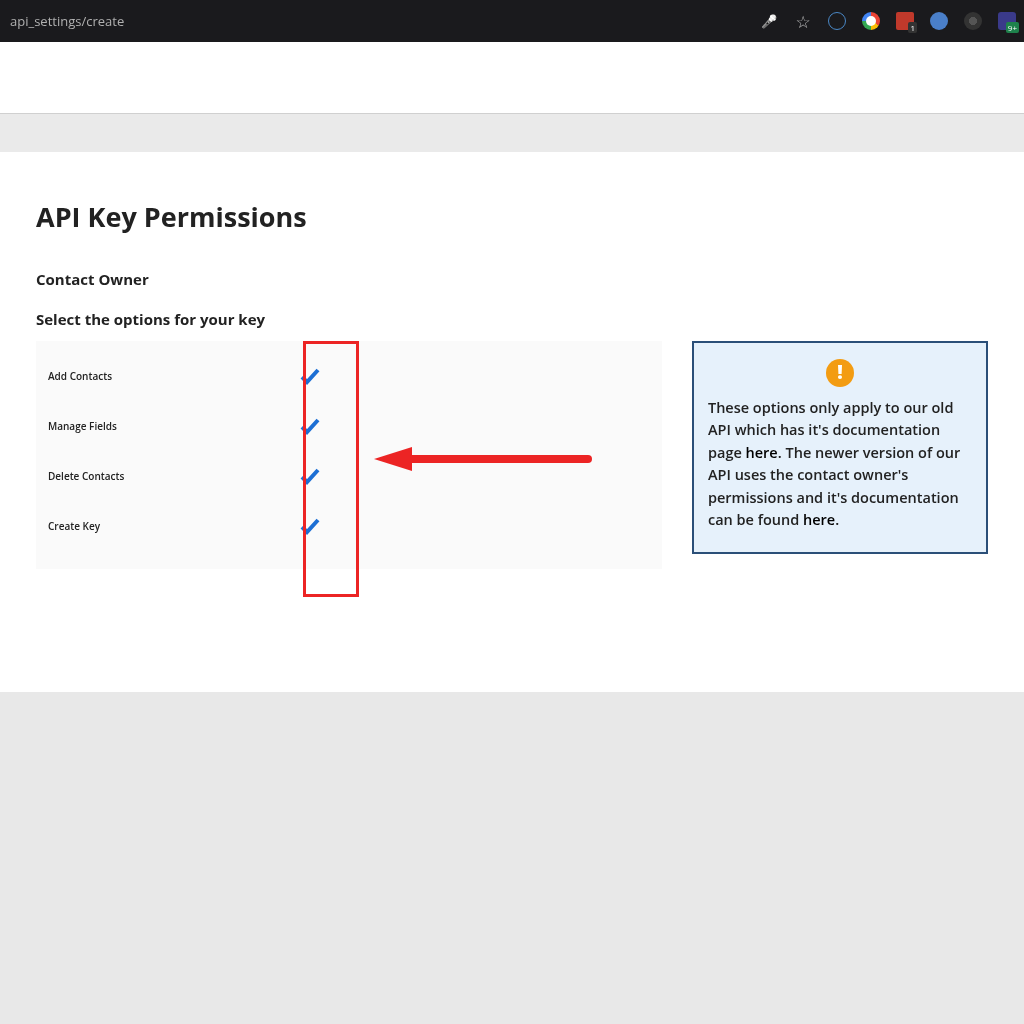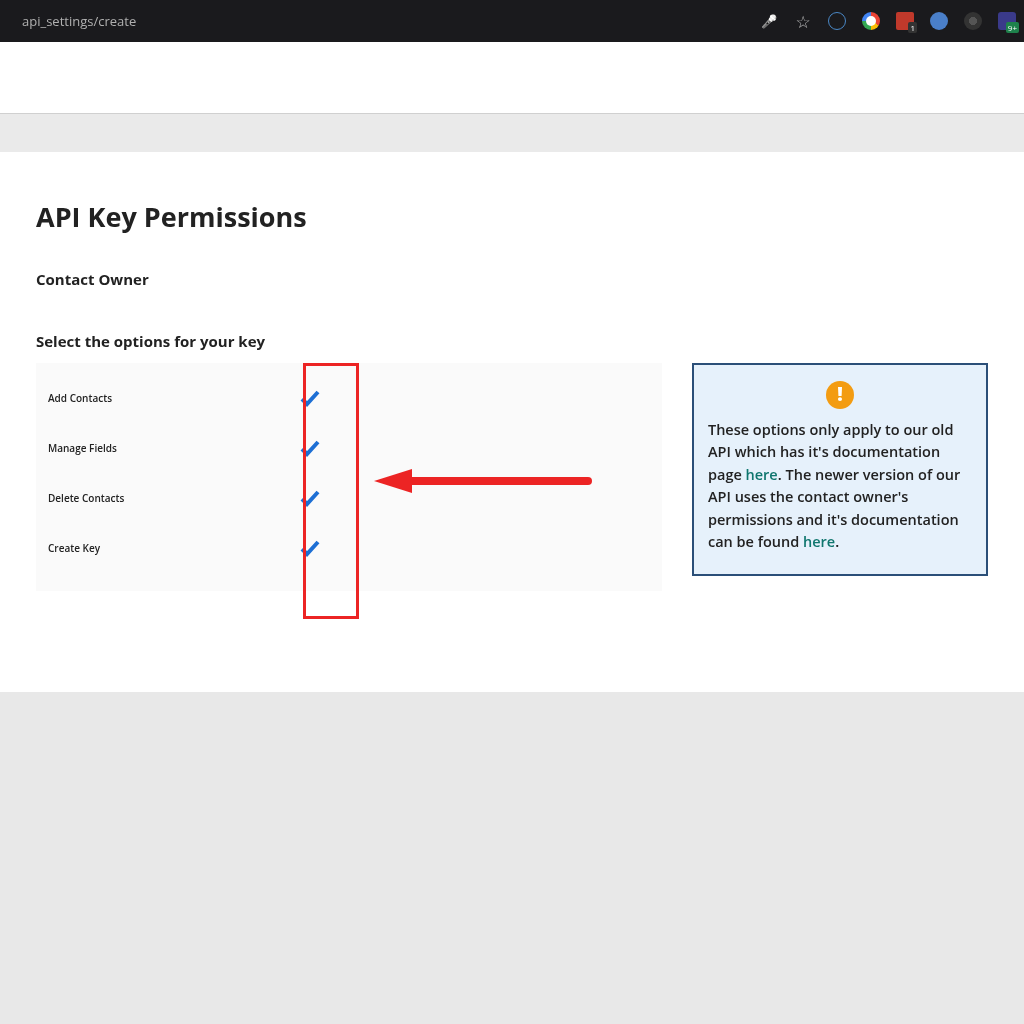--- a/index.html
+++ b/index.html
@@ -12,21 +12,21 @@
     }
     .browser-chrome {
       background: #1a1a1d;
       height: 42px;
       display: flex;
       align-items: center;
       padding: 0 8px;
       color: #aaa;
       font-size: 13px;
     }
-    .url-text { flex: 0 0 auto; margin-left: 14px; color: #b0b0b0; }
+    .url-text { flex: 0 0 auto; margin-left: 2px; color: #b0b0b0; }
     .chrome-spacer { flex: 1; }
     .chrome-icons { display: flex; gap: 16px; align-items: center; }
     .chrome-icon { width: 18px; height: 18px; display: flex; align-items: center; justify-content: center; }
     .mic-icon::before { content: "🎤"; font-size: 13px; filter: grayscale(1) brightness(1.5); }
     .star-icon::before { content: "☆"; font-size: 17px; color: #bbb; }
     .round-icon { width: 18px; height: 18px; border-radius: 50%; border: 1.5px solid #4a88c6; }
     .chrome-g { width: 18px; height: 18px; border-radius: 50%; background: conic-gradient(#ea4335 0 33%, #fbbc05 33% 50%, #34a853 50% 75%, #4285f4 75% 100%); position: relative; }
     .chrome-g::after { content:""; position:absolute; inset:4px; border-radius:50%; background:#fff; }
     .red-badge { width: 18px; height: 18px; background: #c0392b; border-radius: 2px; position: relative; }
     .red-badge::after { content: "1"; position: absolute; bottom: -3px; right: -3px; background:#333; color:#fff; font-size:8px; padding:0 2px; border-radius:2px;}
@@ -51,21 +51,21 @@
     .page-title {
       font-size: 27px;
       font-weight: 700;
       color: #222;
       margin-bottom: 34px;
     }
     .row-owner {
       display: flex;
       align-items: center;
       gap: 26px;
-      margin-bottom: 42px;
+      margin-bottom: 20px;
     }
     .owner-label {
       font-size: 15px;
       font-weight: 700;
       color: #222;
     }
     .select-wrap {
       width: 484px;
       border: 1px solid #ccc;
       border-radius: 3px;
@@ -147,21 +147,21 @@
       color: #222;
       line-height: 1.55;
     }
     .info-icon-wrap { text-align: center; margin-bottom: 10px; }
     .info-icon {
       width: 28px; height: 28px; border-radius: 50%;
       background: #f39c12; display: inline-flex;
       align-items: center; justify-content: center;
       color: #fff; font-size: 19px; font-weight: 900;
     }
-    .link { color: #0f766e; cursor: pointer; }
+    .link { color: #000000; cursor: pointer; }
     .bottom-gray { background: #e8e8e8; height: 340px; }
   </style>
 </head>
 <body>
 
 <div class="browser-chrome">
   <span class="url-text">api_settings/create</span>
   <div class="chrome-spacer"></div>
   <div class="chrome-icons">
     <span class="chrome-icon mic-icon"></span>

